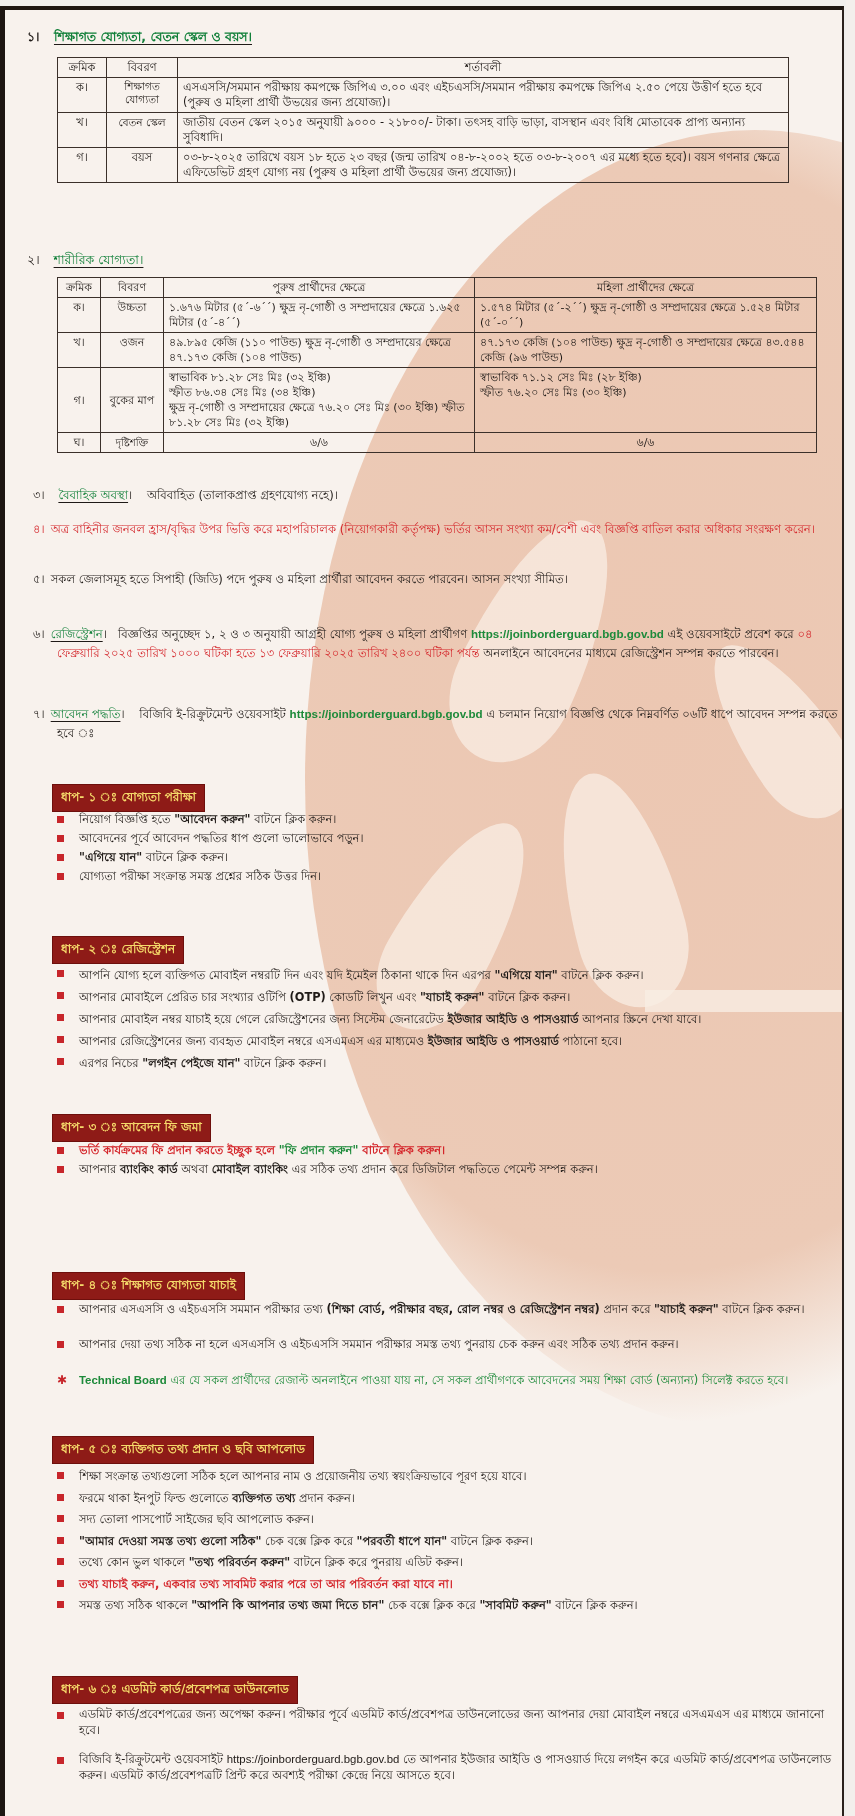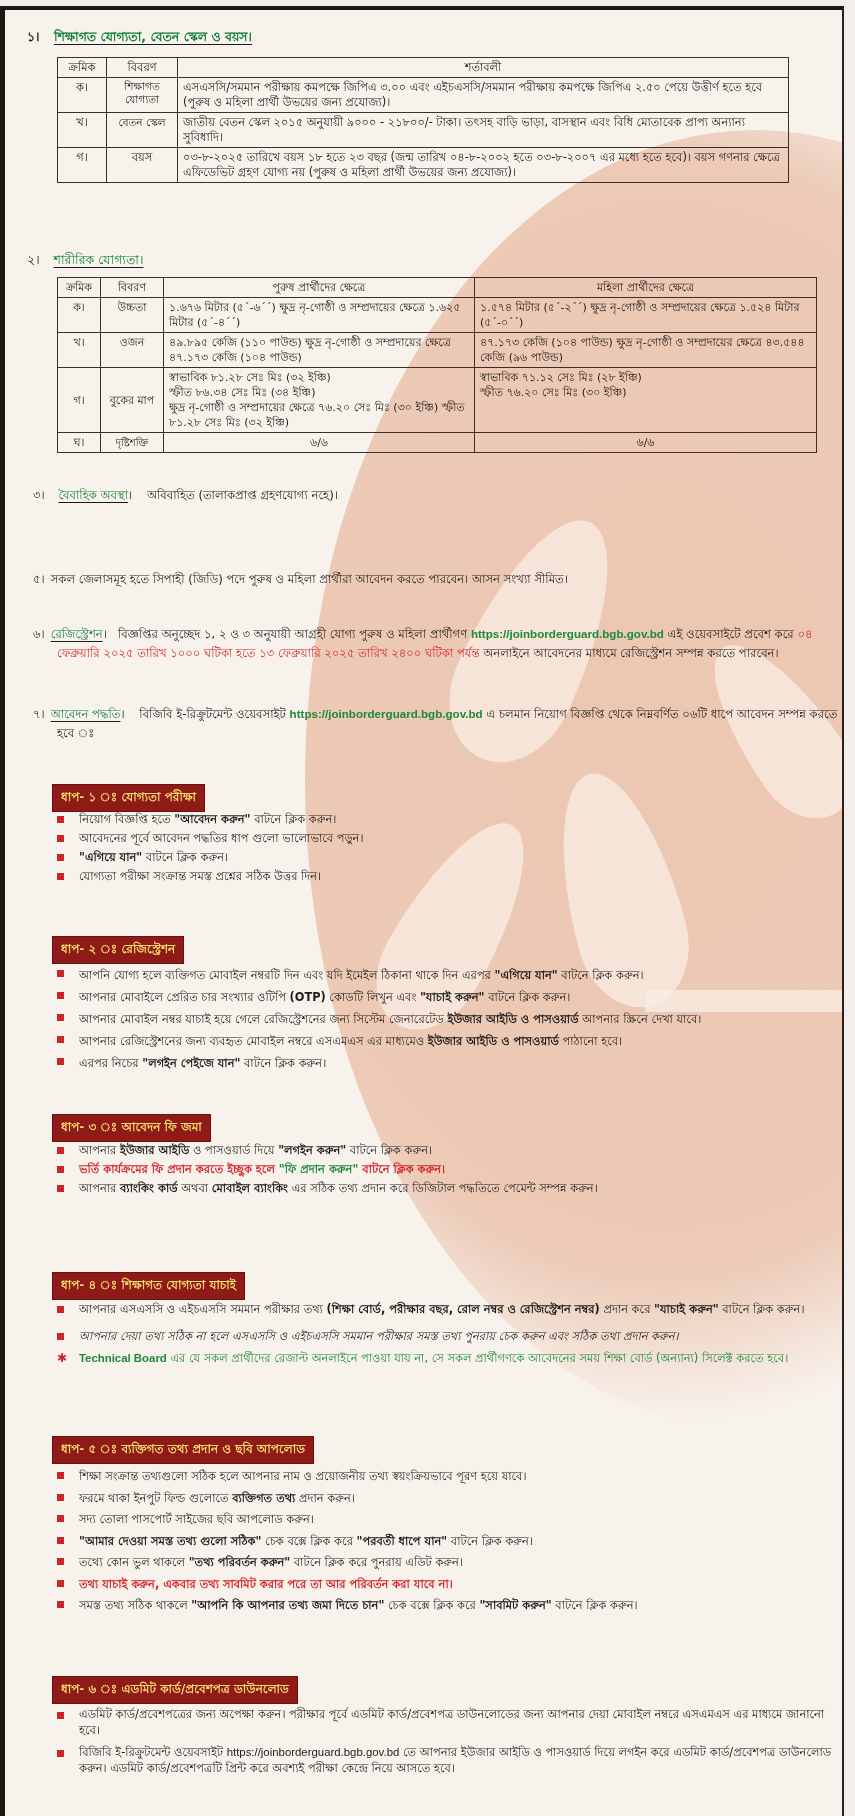--- a/index.html
+++ b/index.html
@@ -141,20 +141,23 @@
       </tr>
     </tbody>
       </table>
 
     <div class="para" style="left:28px;top:476px;">
       <span class="num">৩।</span>
       <span class="green">বৈবাহিক অবস্থা</span><span>।</span>&nbsp;&nbsp;&nbsp;
       <span>অবিবাহিত (তালাকপ্রাপ্ত গ্রহণযোগ্য নহে)।</span>
     </div>
 
+    <div class="para red" style="left:28px;top:510px;width:790px;padding-left:24px;text-indent:-24px;">
+      <span style="margin-right:6px;">৪।</span><span>অত্র বাহিনীর জনবল হ্রাস/বৃদ্ধির উপর ভিত্তি করে মহাপরিচালক (নিয়োগকারী কর্তৃপক্ষ) ভর্তির আসন সংখ্যা কম/বেশী এবং বিজ্ঞপ্তি বাতিল করার অধিকার সংরক্ষণ করেন।</span>
+    </div>
 
     <div class="para" style="left:28px;top:560px;">
       <span style="margin-right:6px;">৫।</span><span>সকল জেলাসমূহ হতে সিপাহী (জিডি) পদে পুরুষ ও মহিলা প্রার্থীরা আবেদন করতে পারবেন। আসন সংখ্যা সীমিত।</span>
     </div>
 
     <div class="para" style="left:28px;top:614px;width:800px;padding-left:24px;text-indent:-24px;">
       <span style="margin-right:6px;">৬।</span><span class="green">রেজিস্ট্রেশন</span><span>।</span>&nbsp;&nbsp;
       <span>বিজ্ঞপ্তির অনুচ্ছেদ ১, ২ ও ৩ অনুযায়ী আগ্রহী যোগ্য পুরুষ ও মহিলা প্রার্থীগণ</span>
       <a class="url">https://joinborderguard.bgb.gov.bd</a>
       <span>এই ওয়েবসাইটে প্রবেশ করে</span>
@@ -181,43 +184,42 @@
     <ul class="bl" style="top:954px;line-height:22px;">
       <li><span>আপনি যোগ্য হলে ব্যক্তিগত মোবাইল নম্বরটি দিন এবং যদি ইমেইল ঠিকানা থাকে দিন এরপর </span><b>"এগিয়ে যান"</b><span> বাটনে ক্লিক করুন।</span></li>
       <li><span>আপনার মোবাইলে প্রেরিত চার সংখ্যার ওটিপি </span><b>(OTP)</b><span> কোডটি লিখুন এবং </span><b>"যাচাই করুন"</b><span> বাটনে ক্লিক করুন।</span></li>
       <li><span>আপনার মোবাইল নম্বর যাচাই হয়ে গেলে রেজিস্ট্রেশনের জন্য সিস্টেম জেনারেটেড </span><b>ইউজার আইডি ও পাসওয়ার্ড</b><span> আপনার স্ক্রিনে দেখা যাবে।</span></li>
       <li><span>আপনার রেজিস্ট্রেশনের জন্য ব্যবহৃত মোবাইল নম্বরে এসএমএস এর মাধ্যমেও </span><b>ইউজার আইডি ও পাসওয়ার্ড</b><span> পাঠানো হবে।</span></li>
       <li><span>এরপর নিচের </span><b>"লগইন পেইজে যান"</b><span> বাটনে ক্লিক করুন।</span></li>
     </ul>
 
     <div class="step-head" style="top:1104px;">ধাপ- ৩ ঃ আবেদন ফি জমা</div>
     <ul class="bl" style="top:1131px;">
-      <li><span>আপনার </span><b>ইউজার আইডি</b><span> ও পাসওয়ার্ড দিয়ে </span><b>"লগইন করুন"</b><span> বাটনে ক্লিক করুন।</span></li>
       <li><span class="redb">ভর্তি কার্যক্রমের ফি প্রদান করতে ইচ্ছুক হলে </span><span class="greenb">"ফি প্রদান করুন"</span><span class="redb"> বাটনে ক্লিক করুন।</span></li>
       <li><span>আপনার </span><b>ব্যাংকিং কার্ড</b><span> অথবা </span><b>মোবাইল ব্যাংকিং</b><span> এর সঠিক তথ্য প্রদান করে ডিজিটাল পদ্ধতিতে পেমেন্ট সম্পন্ন করুন।</span></li>
     </ul>
 
     <div class="step-head" style="top:1262px;">ধাপ- ৪ ঃ শিক্ষাগত যোগ্যতা যাচাই</div>
     <ul class="bl" style="top:1290px;">
       <li><span>আপনার এসএসসি ও এইচএসসি সমমান পরীক্ষার তথ্য </span><b>(শিক্ষা বোর্ড, পরীক্ষার বছর, রোল নম্বর ও রেজিস্ট্রেশন নম্বর)</b><span> প্রদান করে </span><b>"যাচাই করুন"</b><span> বাটনে ক্লিক করুন।</span></li>
-      <li style="margin-top:8px;font-style:italic;"><span>আপনার দেয়া তথ্য সঠিক না হলে এসএসসি ও এইচএসসি সমমান পরীক্ষার সমস্ত তথ্য পুনরায় চেক করুন এবং সঠিক তথ্য প্রদান করুন।</span></li>
-      <li class="star" style="margin-top:3px;"><span class="greenb" style="font-family:'Liberation Sans',sans-serif;">Technical Board</span><span class="green-t"> এর যে সকল প্রার্থীদের রেজাল্ট অনলাইনে পাওয়া যায় না, সে সকল প্রার্থীগণকে আবেদনের সময় শিক্ষা বোর্ড (অন্যান্য) সিলেক্ট করতে হবে।</span></li>
+      <li style="margin-top:16px;"><span>আপনার দেয়া তথ্য সঠিক না হলে এসএসসি ও এইচএসসি সমমান পরীক্ষার সমস্ত তথ্য পুনরায় চেক করুন এবং সঠিক তথ্য প্রদান করুন।</span></li>
+      <li class="star" style="margin-top:17px;"><span class="greenb" style="font-family:'Liberation Sans',sans-serif;">Technical Board</span><span class="green-t"> এর যে সকল প্রার্থীদের রেজাল্ট অনলাইনে পাওয়া যায় না, সে সকল প্রার্থীগণকে আবেদনের সময় শিক্ষা বোর্ড (অন্যান্য) সিলেক্ট করতে হবে।</span></li>
     </ul>
 
     <div class="step-head" style="top:1426px;">ধাপ- ৫ ঃ ব্যক্তিগত তথ্য প্রদান ও ছবি আপলোড</div>
     <ul class="bl" style="top:1456px;line-height:21.5px;">
       <li><span>শিক্ষা সংক্রান্ত তথ্যগুলো সঠিক হলে আপনার নাম ও প্রয়োজনীয় তথ্য স্বয়ংক্রিয়ভাবে পূরণ হয়ে যাবে।</span></li>
       <li><span>ফরমে থাকা ইনপুট ফিল্ড গুলোতে </span><b>ব্যক্তিগত তথ্য</b><span> প্রদান করুন।</span></li>
       <li><span>সদ্য তোলা পাসপোর্ট সাইজের ছবি আপলোড করুন।</span></li>
       <li><b>"আমার দেওয়া সমস্ত তথ্য গুলো সঠিক"</b><span> চেক বক্সে ক্লিক করে </span><b>"পরবর্তী ধাপে যান"</b><span> বাটনে ক্লিক করুন।</span></li>
       <li><span>তথ্যে কোন ভুল থাকলে </span><b>"তথ্য পরিবর্তন করুন"</b><span> বাটনে ক্লিক করে পুনরায় এডিট করুন।</span></li>
       <li><span class="redb">তথ্য যাচাই করুন, একবার তথ্য সাবমিট করার পরে তা আর পরিবর্তন করা যাবে না।</span></li>
       <li><span>সমস্ত তথ্য সঠিক থাকলে </span><b>"আপনি কি আপনার তথ্য জমা দিতে চান"</b><span> চেক বক্সে ক্লিক করে </span><b>"সাবমিট করুন"</b><span> বাটনে ক্লিক করুন।</span></li>
     </ul>
 
     <div class="step-head" style="top:1666px;">ধাপ- ৬ ঃ এডমিট কার্ড/প্রবেশপত্র ডাউনলোড</div>
     <ul class="bl" style="top:1696px;line-height:16px;">
       <li><span>এডমিট কার্ড/প্রবেশপত্রের জন্য অপেক্ষা করুন। পরীক্ষার পূর্বে এডমিট কার্ড/প্রবেশপত্র ডাউনলোডের জন্য আপনার দেয়া মোবাইল নম্বরে এসএমএস এর মাধ্যমে জানানো হবে।</span></li>
-      <li style="margin-top:6px;"><span>বিজিবি ই-রিক্রুটমেন্ট ওয়েবসাইট </span><a style="font-family:'Liberation Sans',sans-serif;color:#1f1a17;">https://joinborderguard.bgb.gov.bd</a><span> তে আপনার ইউজার আইডি ও পাসওয়ার্ড দিয়ে লগইন করে এডমিট কার্ড/প্রবেশপত্র ডাউনলোড করুন। এডমিট কার্ড/প্রবেশপত্রটি প্রিন্ট করে অবশ্যই পরীক্ষা কেন্দ্রে নিয়ে আসতে হবে।</span></li>
+      <li style="margin-top:13px;"><span>বিজিবি ই-রিক্রুটমেন্ট ওয়েবসাইট </span><a style="font-family:'Liberation Sans',sans-serif;color:#1f1a17;">https://joinborderguard.bgb.gov.bd</a><span> তে আপনার ইউজার আইডি ও পাসওয়ার্ড দিয়ে লগইন করে এডমিট কার্ড/প্রবেশপত্র ডাউনলোড করুন। এডমিট কার্ড/প্রবেশপত্রটি প্রিন্ট করে অবশ্যই পরীক্ষা কেন্দ্রে নিয়ে আসতে হবে।</span></li>
     </ul>
 
   </div>
 </div>
 
 </body></html>

